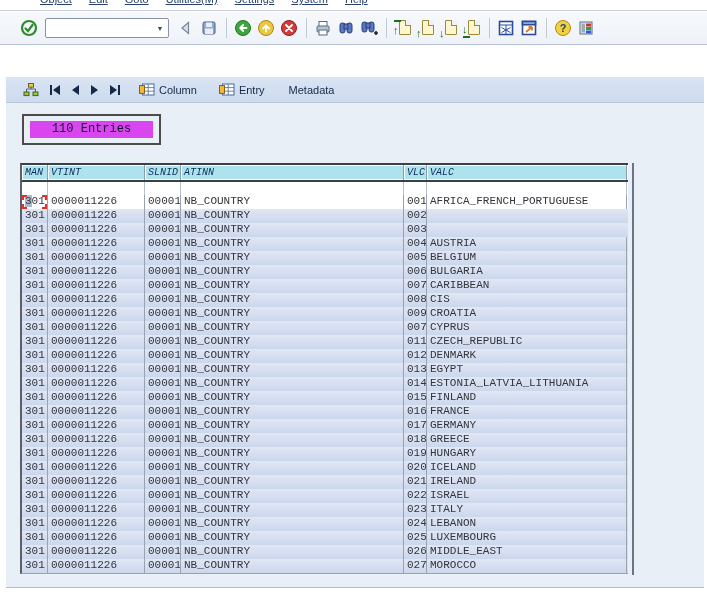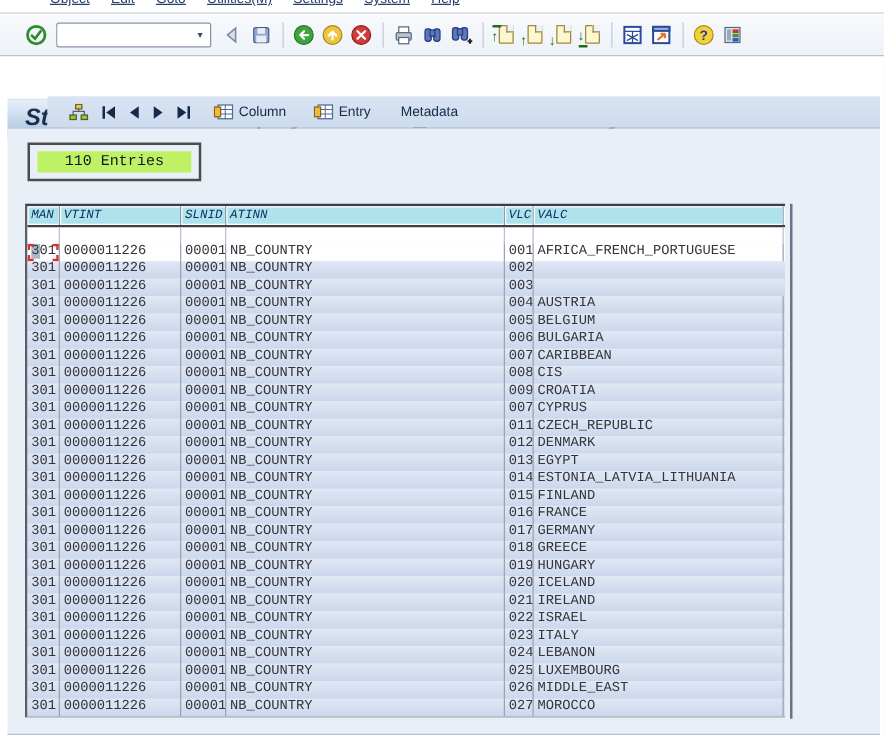--- a/index.html
+++ b/index.html
@@ -45,37 +45,37 @@
   
   .titlebar { position:absolute; top:46px; left:6px; right:3px; height:31px;
     background:linear-gradient(#e7f0fa,#a8c1de); border-top:1px solid #d6e2f0;
     display:flex; align-items:center; padding-left:14px;
     font-style:italic; font-weight:bold; font-size:19px; color:#1b2e4d;margin-top:33px; }
   .title-entryno { margin-left:42px; }
 
   
   .apptoolbar { position:absolute; top:77px; left:6px; right:3px; height:26px;
     background:linear-gradient(#d9e4f3,#cddbee); border-bottom:1px solid #b7c5d8;
-    display:flex; align-items:center; padding-left:12px; font-size:11px; color:#16294a;margin-left:32px; }
+    display:flex; align-items:center; padding-left:12px; font-size:11px; color:#16294a; }
   .appbtn { display:flex; align-items:center; gap:4px; padding:2px 5px; flex:none; cursor:default; }
   .navbtn { display:flex; align-items:center; gap:1px; padding:2px 6px; flex:none; }
   .tri-l { width:0; height:0; border:5px solid transparent; border-left:0;
     border-right:7px solid #16294a; }
   .tri-r { width:0; height:0; border:5px solid transparent; border-right:0;
     border-left:7px solid #16294a; }
   .vbar { width:2px; height:10px; background:#16294a; }
 
   
   .content { position:absolute; top:103px; left:6px; right:3px; bottom:4px;
     background:#e9eff7; border-bottom:1px solid #b2bfd2; }
 
   .entries-box { position:absolute; left:16px; top:11px; width:139px; height:31px;
     border:2px solid #4c4c4c; background:#e9eff7;
     display:flex; align-items:center; justify-content:center; }
-  .entries-inner { width:123px; background:#bef264; text-align:center;
+  .entries-inner { width:123px; background:#d946ef; text-align:center;
     font-family:"Liberation Mono","DejaVu Sans Mono",monospace;
     font-size:12px; line-height:17px; color:#101828; }
 
   
   .tbl { position:absolute; left:14px; top:60px; width:608px;
     border-left:2px solid #5a5f68; border-top:2px solid #3c3f45;
     border-bottom:1px solid #98a2b2; }
   .tbl-rightline { position:absolute; top:60px; left:626px; width:2px; height:412px;
     background:#6b7486; }
   .hrow { display:flex; height:17px; background:#fff; border-bottom:2px solid #3c3f45; }

